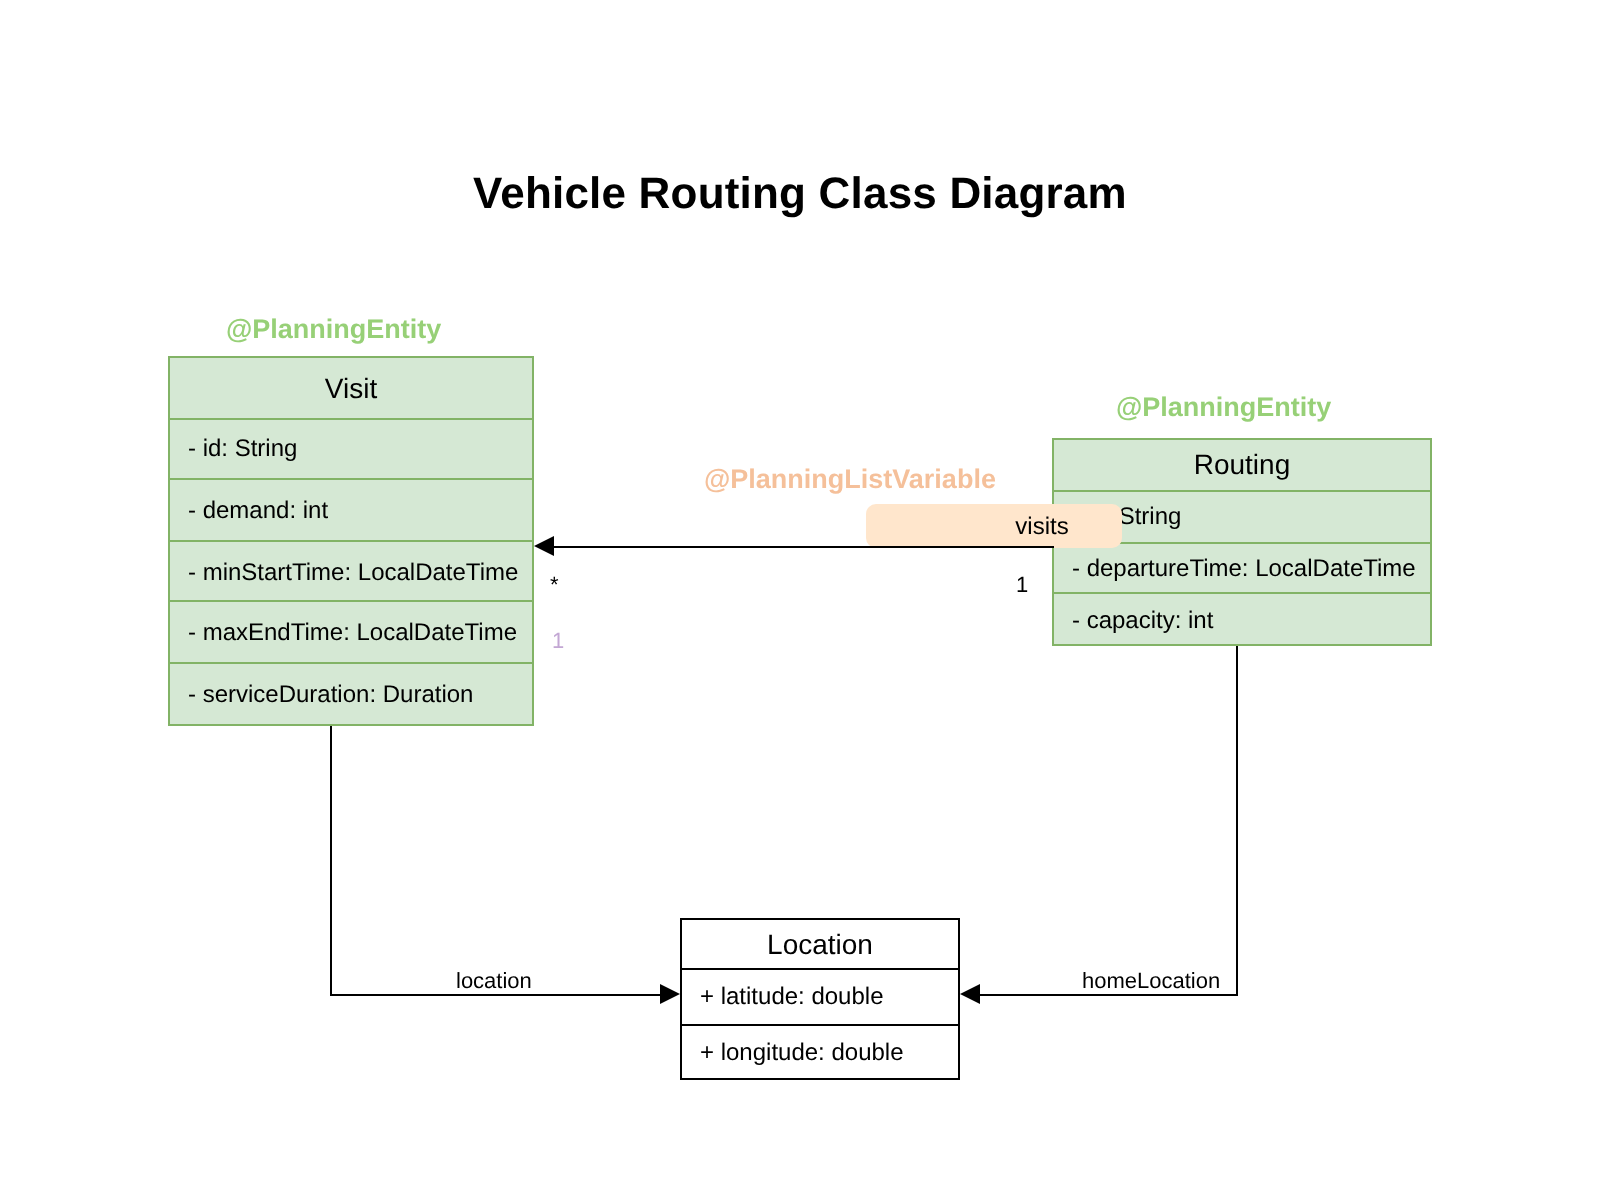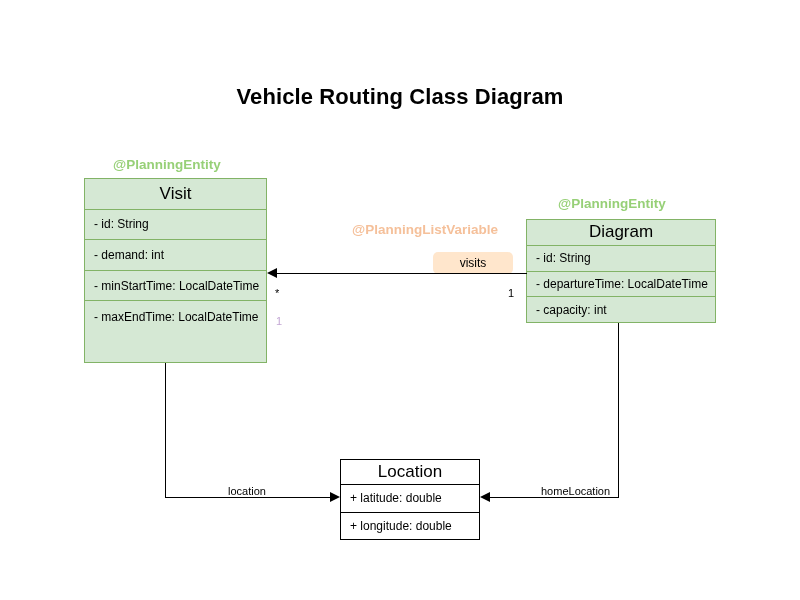--- a/index.html
+++ b/index.html
@@ -56,21 +56,21 @@
     font-size: 12px;
     color: #000000;
     display: flex;
     align-items: center;
     white-space: nowrap;
     overflow: hidden;
   }
   .uml-class .uml-row:last-child { border-bottom: none; }
   .uml-class .uml-row.header {
     justify-content: center;
-    font-size: 17px;
+    font-size: 14px;
   }
   .uml-class .uml-row.attr {
     justify-content: flex-start;
     padding-left: 9px;
   }
 
   
   .uml-class.plain {
     border: 1px solid #000000;
     background: #ffffff;
@@ -142,55 +142,57 @@
     top: 252px;
     width: 80px;
     height: 22px;
     background: #ffe6cc;
     border-radius: 5px;
     display: flex;
     align-items: center;
     justify-content: center;
     font-size: 12px;
     color: #000000;
+    padding-left: 48px;
   }
 </style>
 </head>
 <body>
 
 <div id="canvas">
 
   <div id="diagram-title">Vehicle Routing Class Diagram</div>
 
   <div class="stereotype green" style="left:113px; top:157px;">@PlanningEntity</div>
 
   <div class="uml-class" id="class-visit">
     <div class="uml-row header">Visit</div>
     <div class="uml-row attr">- id: String</div>
     <div class="uml-row attr">- demand: int</div>
     <div class="uml-row attr">- minStartTime: LocalDateTime</div>
     <div class="uml-row attr">- maxEndTime: LocalDateTime</div>
+    <div class="uml-row attr">- serviceDuration: Duration</div>
   </div>
 
   <div class="stereotype green" style="left:558px; top:196px;">@PlanningEntity</div>
 
   <div class="uml-class" id="class-vehicle">
-    <div class="uml-row header">Diagram</div>
+    <div class="uml-row header">Routing</div>
     <div class="uml-row attr">- id: String</div>
     <div class="uml-row attr">- departureTime: LocalDateTime</div>
     <div class="uml-row attr">- capacity: int</div>
   </div>
 
   <div class="uml-class plain" id="class-location">
     <div class="uml-row header">Location</div>
     <div class="uml-row attr">+ latitude: double</div>
     <div class="uml-row attr">+ longitude: double</div>
   </div>
 
-  <div class="stereotype orange" style="left:352px; top:222px;">@PlanningListVariable</div>
+  <div class="stereotype orange" style="left:352px; top:232px;">@PlanningListVariable</div>
 
   <div id="label-visits">visits</div>
 
   <div class="line-h" style="left:277px; top:273px; width:250px;"></div>
   <div class="arrow left" style="left:267px; top:268px;"></div>
 
   <div class="multiplicity" style="left:275px; top:287px;">*</div>
   <div class="multiplicity muted" style="left:276px; top:315px;">1</div>
   <div class="multiplicity" style="left:508px; top:287px;">1</div>
 

